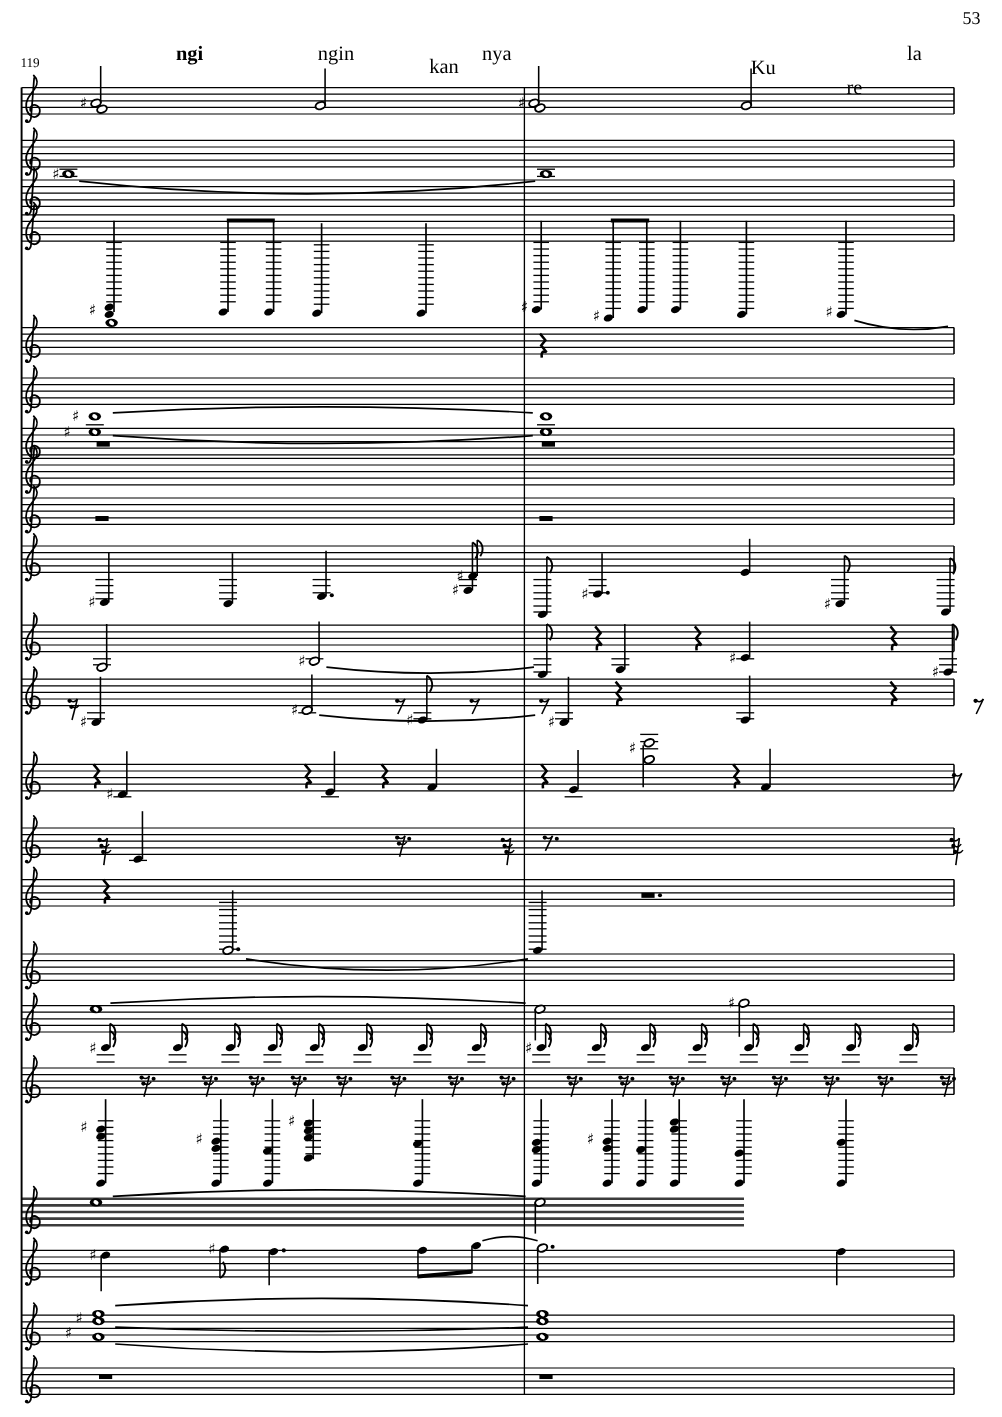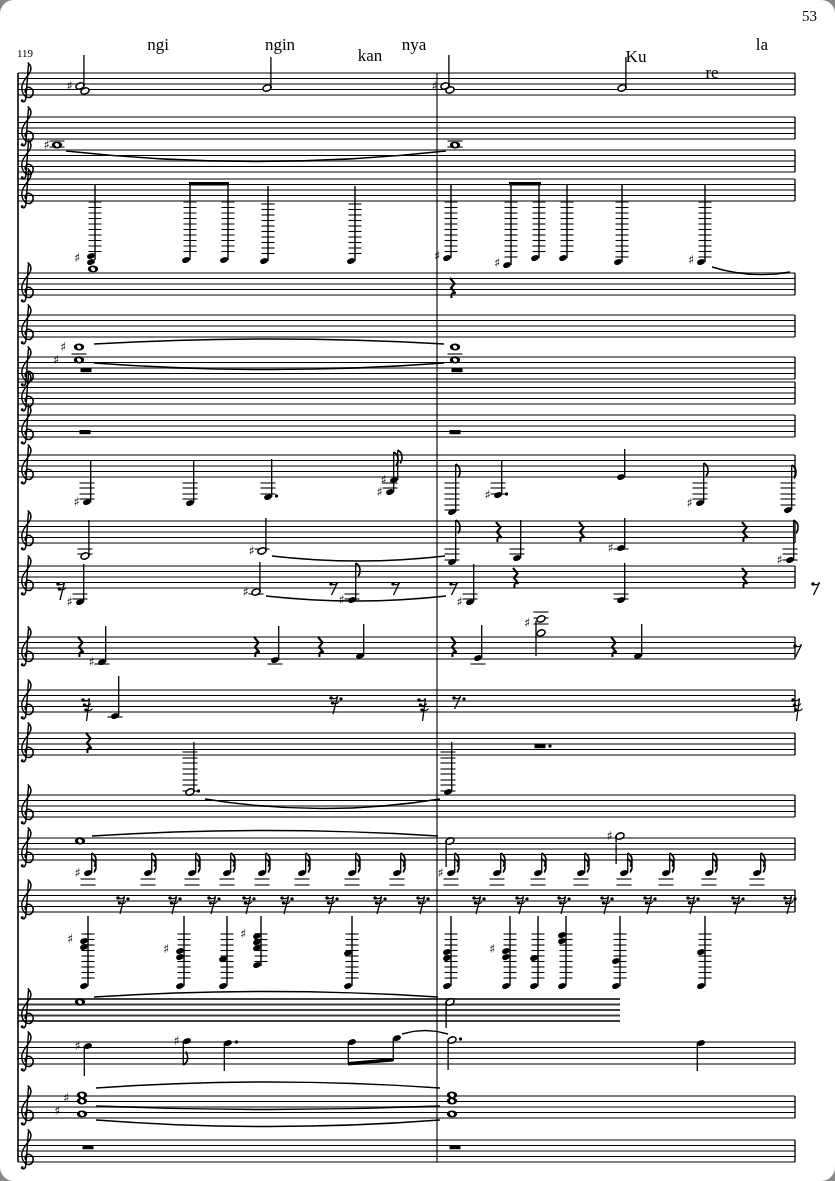--- a/index.html
+++ b/index.html
@@ -1,30 +1,30 @@
 <!DOCTYPE html>
 <html><head>
 <meta charset="utf-8">
 <style>
   html,body{margin:0;padding:0;background:#888;}
   .page{position:relative;width:835px;height:1181px;background:#ffffff;margin:0 auto;
-        font-family:"Liberation Serif", serif;color:#000;overflow:hidden;border-radius:14px;}
+        font-family:"Liberation Serif", serif;color:#000;overflow:hidden;}
   .pagenum{position:absolute;top:8px;right:18px;font-size:15px;}
   .measurenum{position:absolute;top:47px;left:17px;font-size:11px;}
   .lyricline .lyric{position:absolute;top:35px;transform:translateX(-50%);font-size:17px;white-space:nowrap;}
   svg{position:absolute;left:0;top:0;}
 </style>
 </head>
 <body>
 
 <div class="page">
   <span class="pagenum">53</span>
   <span class="measurenum">119</span>
   <div class="lyricline">
-      <span class="lyric" style="left: 158px; top: 35px;">ngi</span>
+      <span class="lyric" style="left: 158px; top: 35px; font-weight: bold;">ngi</span>
       <span class="lyric" style="left: 280px; top: 35px;">ngin</span>
       <span class="lyric" style="left: 370px; top: 46px;">kan</span>
       <span class="lyric" style="left: 414px; top: 35px; text-align: center;">nya</span>
       <span class="lyric" style="left: 636px; top: 47px;">Ku</span>
       <span class="lyric" style="left: 712px; top: 35px; margin-top: 28px;">re</span>
       <span class="lyric" style="left: 762px; top: 35px; text-align: center;">la</span>
     </div>
   <svg id="score" width="835" height="1181" viewBox="0 0 835 1181">
     <defs>
       <g id="clef">

